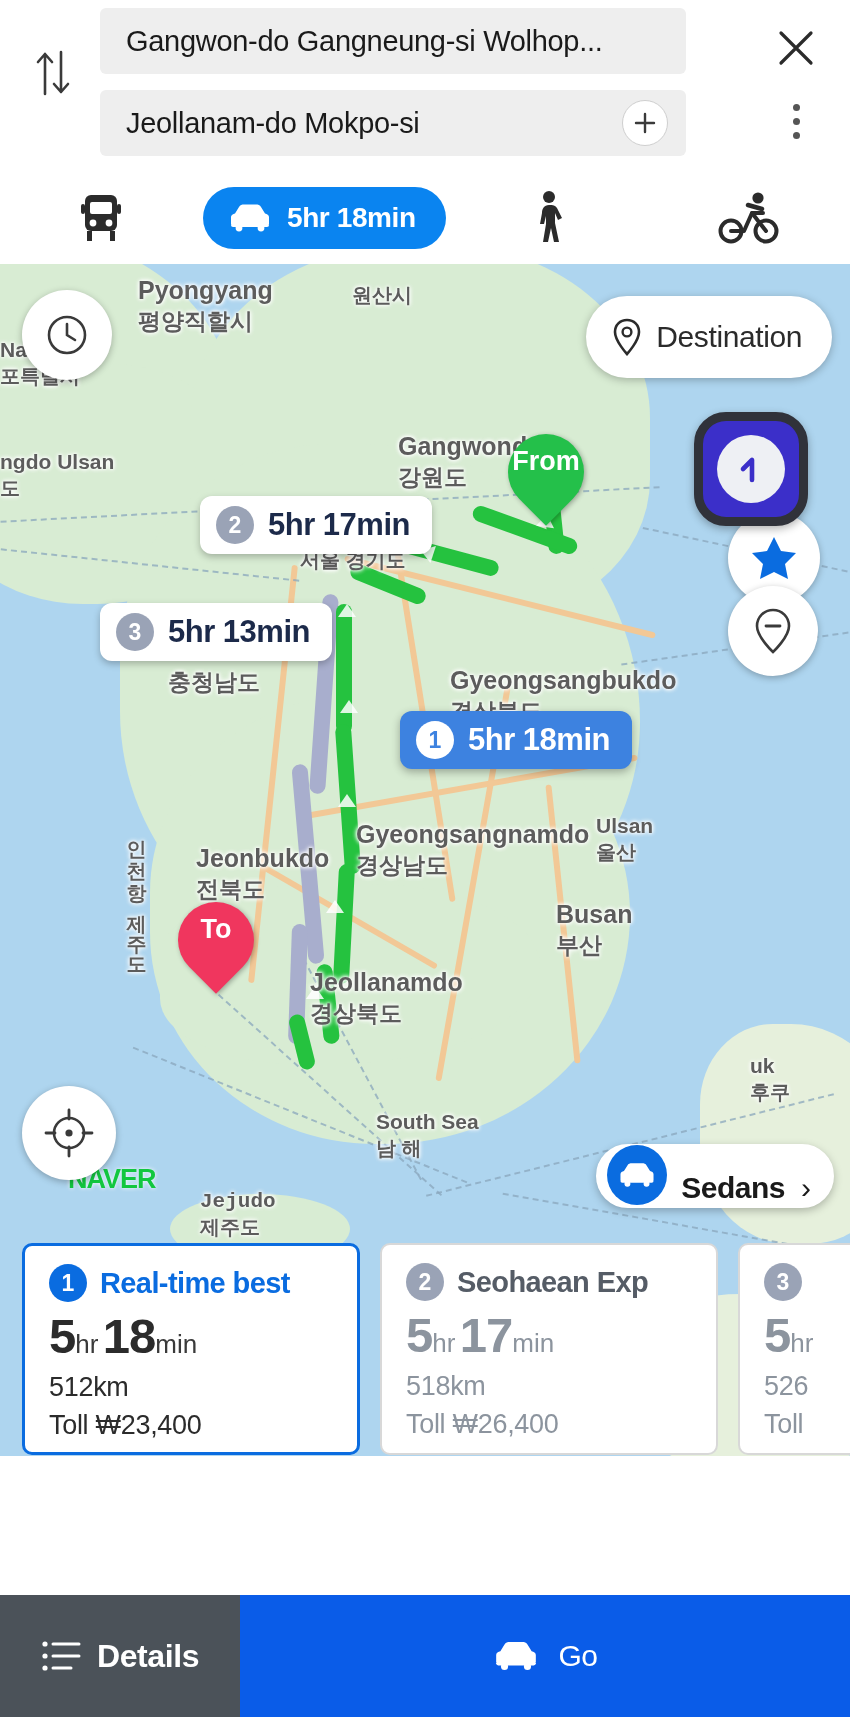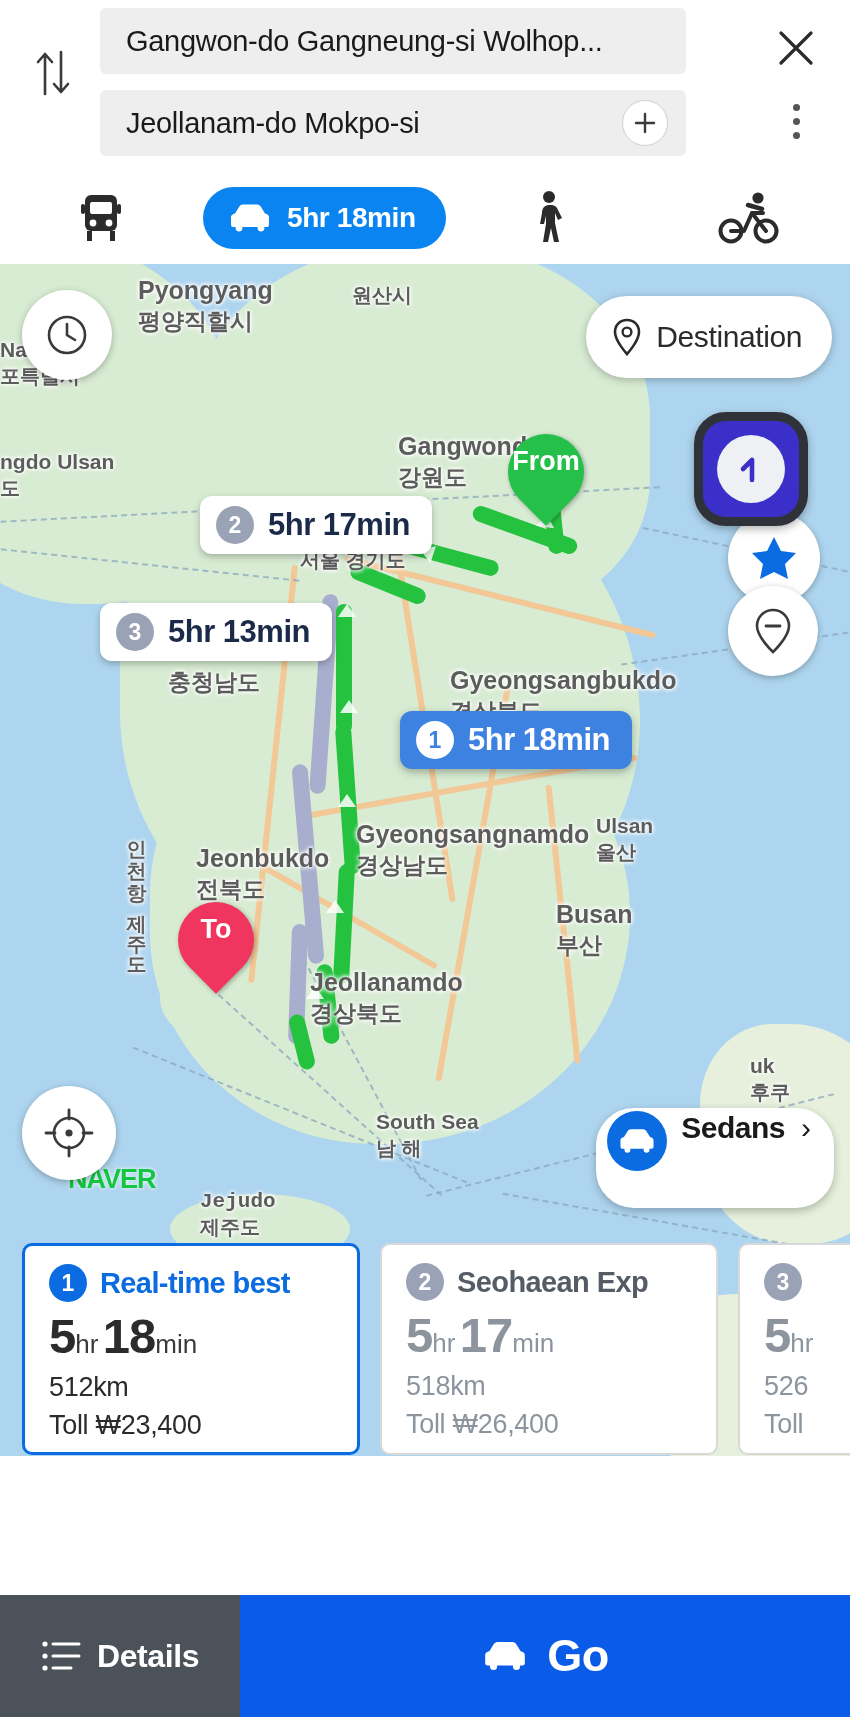--- a/index.html
+++ b/index.html
@@ -173,23 +173,23 @@
   .compass .inner {
     width: 68px; height: 68px; border-radius: 50%;
     background: #eef0f4;
     display: flex; align-items: center; justify-content: center;
   }
   .star-fab { right: 30px; top: 248px; width: 92px; height: 92px; }
   .minus-fab { right: 32px; top: 322px; width: 90px; height: 90px; }
 
   .sedans-chip {
     position: absolute; right: 16px; bottom: 248px;
-    height: 100px; background: #fff; border-radius: 38px;
-    display: flex; align-items: flex-start; gap: 14px;
-    padding: 0 20px 0 8px;
+    height: 64px; background: #fff; border-radius: 38px;
+    display: flex; align-items: flex-end; gap: 14px;
+    padding: 14px 20px 0 8px;
     box-shadow: 0 3px 9px rgba(0,0,0,.25);
     border: 3px solid #ffffff;
   }
   .sedans-chip .cir {
     width: 60px; height: 60px; border-radius: 50%;
     background: #0a6ce0; display: flex; align-items: center; justify-content: center;
   }
   .sedans-chip .lab { font-size: 30px; font-weight: 700; color: #1a1a1a; letter-spacing: -0.5px; }
   .sedans-chip .chev { font-size: 30px; color: #1a1a1a; font-weight: 400; margin-left: 2px; }
 
@@ -243,21 +243,21 @@
   }
   .details-btn {
     flex: 0 0 240px; background: #4b5259;
     display: flex; align-items: center; justify-content: center; gap: 16px;
   }
   .details-btn span { color: #fff; font-size: 32px; font-weight: 700; letter-spacing: -0.4px; }
   .go-btn {
     flex: 1 1 auto; background: #0a5ce8;
     display: flex; align-items: center; justify-content: center; gap: 18px;
   }
-  .go-btn span { color: #fff; font-size: 45px; font-weight: 700; letter-spacing: -0.4px; }
+  .go-btn span { color: #fff; font-size: 30px; font-weight: 400; letter-spacing: -0.4px; }
 </style>
 </head>
 <body>
 
 <div id="app">
 
   <div class="header">
 
     <div class="swap-btn">
       <svg width="40" height="50" viewBox="0 0 40 50">

